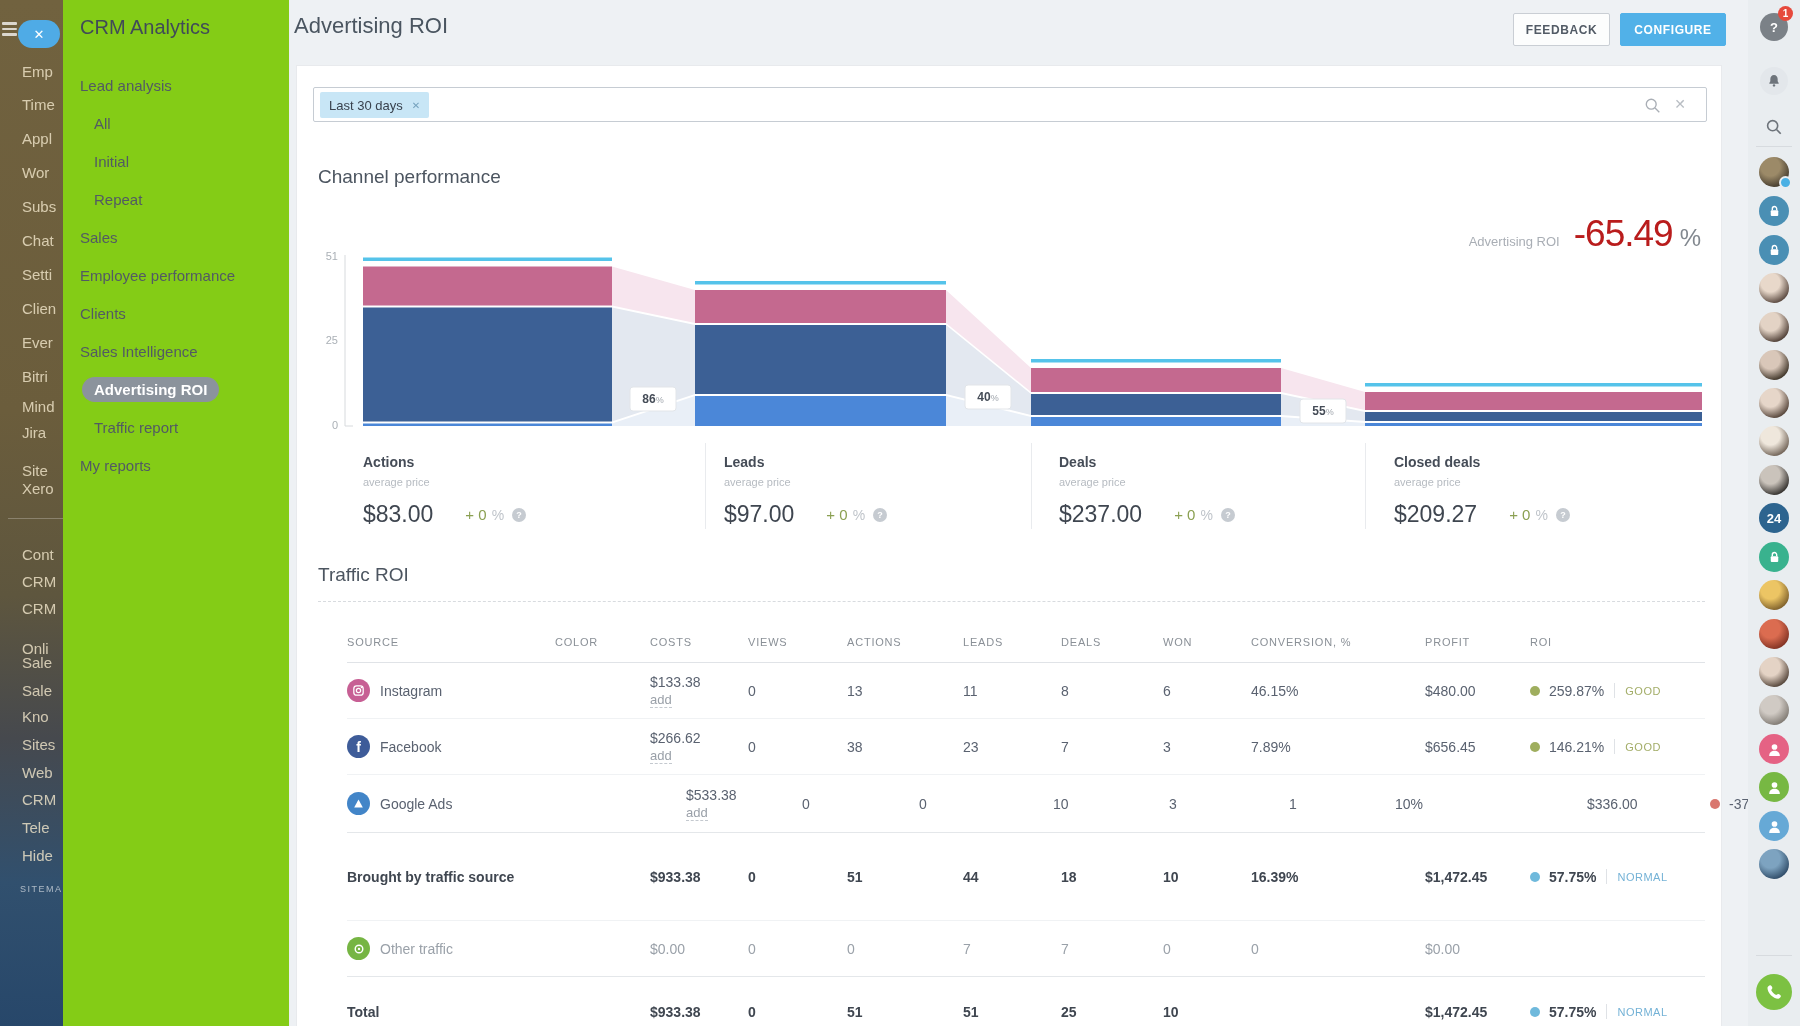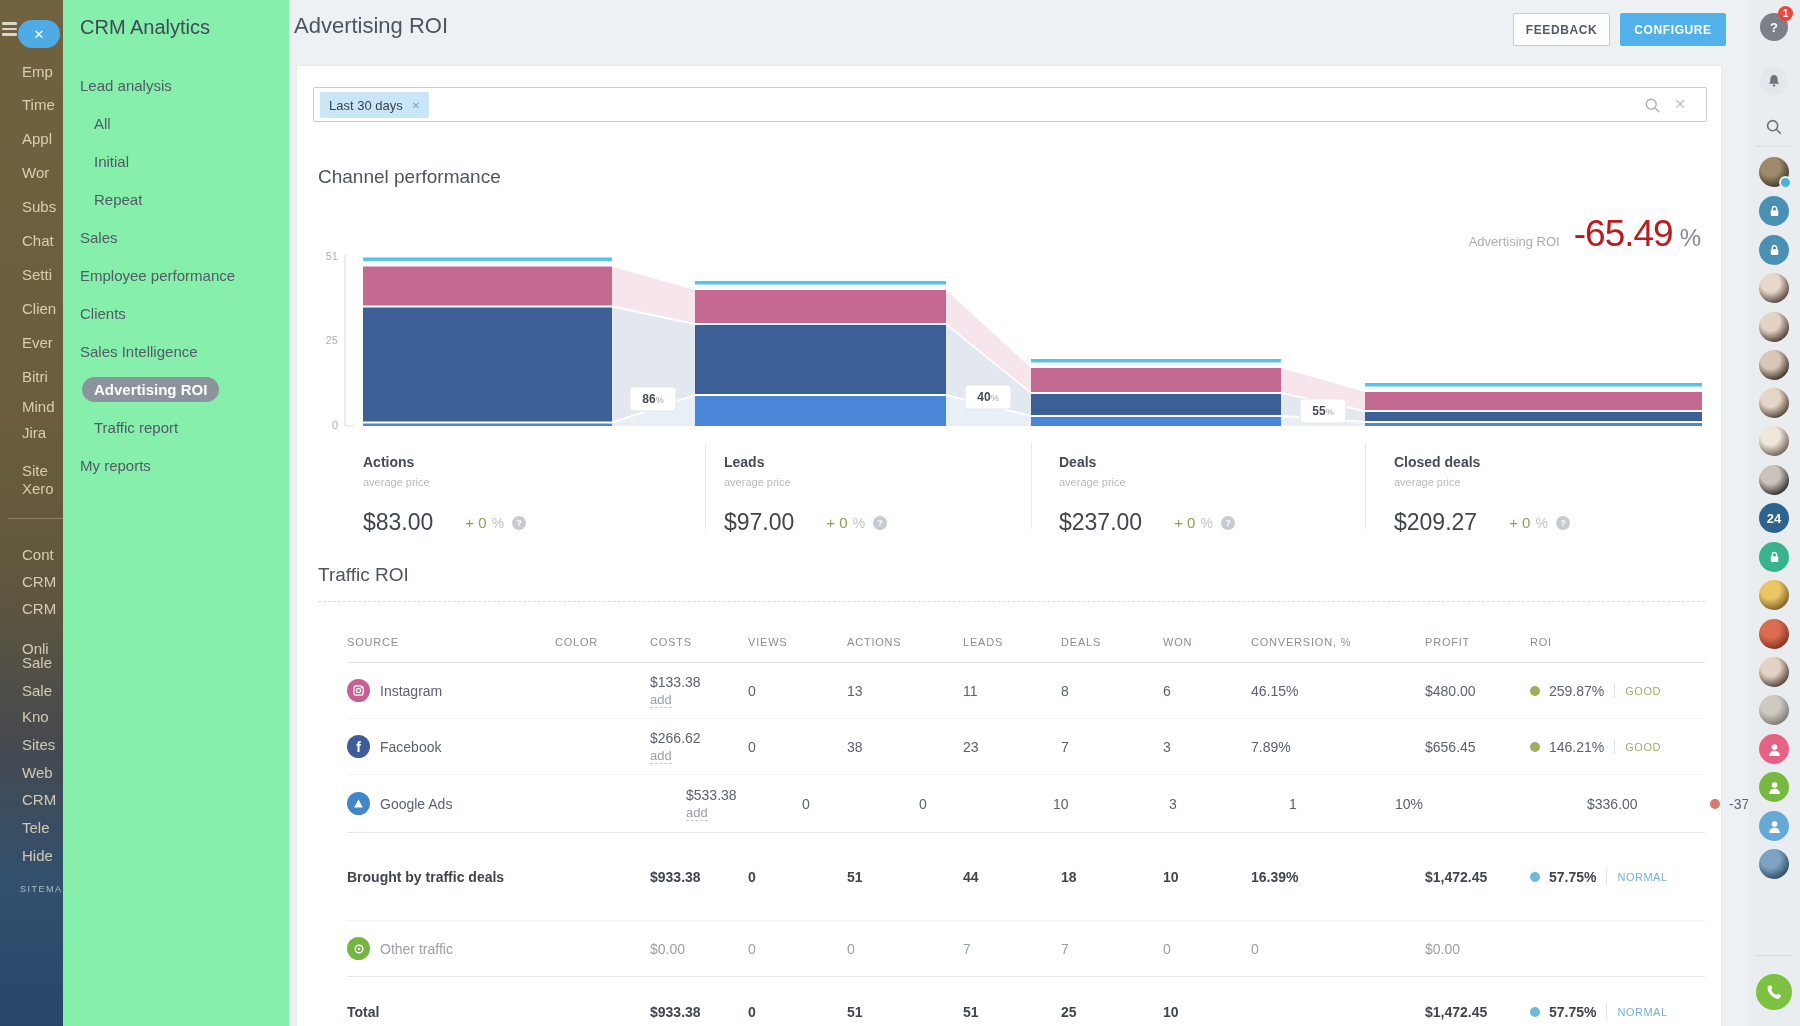--- a/index.html
+++ b/index.html
@@ -9,21 +9,21 @@
   .left-strip{position:absolute;left:0;top:0;width:63px;height:100%;overflow:hidden;z-index:3;
     background:linear-gradient(180deg,#71623f 0%,#6b5d3c 40%,#5e563e 58%,#46494e 72%,#31506e 86%,#27476a 100%)}
   .strip-item{position:absolute;left:22px;height:20px;line-height:20px;font-size:15px;color:rgba(242,231,204,.8);white-space:nowrap;cursor:pointer}
   .strip-divider{position:absolute;left:8px;width:60px;height:1px;background:rgba(255,255,255,.25)}
   .strip-sitemap{position:absolute;left:20px;font-size:9px;letter-spacing:1.5px;color:rgba(255,255,255,.6);white-space:nowrap}
   .hamburger{position:absolute;left:2px;top:22px;width:16px;height:16px}
   .hamburger i{display:block;width:15px;height:2.5px;background:rgba(255,255,255,.75);margin-bottom:3px;border-radius:1px}
   .close-pill{position:absolute;left:18px;top:20px;width:42px;height:28px;border-radius:15px;background:#4fabe6;z-index:6;
     display:flex;align-items:center;justify-content:center;color:#fff;font-size:13px;font-weight:bold;cursor:pointer}
   
-  .app-sidebar{position:absolute;left:63px;top:0;width:227px;height:100%;background:#86efac;border-right:1px solid #eceef1;z-index:2}
+  .app-sidebar{position:absolute;left:63px;top:0;width:227px;height:100%;background:#84cc16;border-right:1px solid #eceef1;z-index:2}
   .sb-title{position:absolute;left:17px;top:16px;font-size:20px;color:#404b58;white-space:nowrap}
   .sb-items{position:absolute;left:17px;top:66px;right:4px}
   .sb-item{height:38px;display:flex;align-items:center;font-size:15px;color:#525a64;cursor:pointer;white-space:nowrap}
   .sb-item.lvl1{padding-left:14px}
   .sb-pill{background:#8b939c;color:#fff;border-radius:15px;padding:4px 12px;font-weight:bold;margin-left:-12px}
   
   .main-title{position:absolute;left:294px;top:13px;font-size:22px;color:#4a5560;z-index:1}
   .btn{position:absolute;top:13px;height:33px;font-size:12px;font-weight:bold;letter-spacing:.6px;display:flex;align-items:center;justify-content:center;border-radius:2px;cursor:pointer;z-index:4}
   .btn-feedback{left:1513px;width:97px;background:#fcfdfd;border:1px solid #c9ced4;color:#525b66}
   .btn-configure{left:1620px;width:106px;background:#51b1e8;border:1px solid #51b1e8;color:#fff}
@@ -39,21 +39,21 @@
   .kpi-label{font-size:13px;color:#a9aeb5;margin-right:14px}
   .kpi-value{font-size:37px;color:#b91c1c;letter-spacing:-1px}
   .kpi-unit{font-size:24px;color:#82888f;margin-left:7px}
   .funnel{position:absolute;left:21px;top:185px;width:1387px;height:185px}
   
   .stat-row{position:absolute;left:0;top:377px;width:1426px;height:86px;display:flex}
   .stat-cell{height:100%;padding-top:11px}
   .stat-cell + .stat-cell{border-left:1px solid #e9ebee}
   .stat-title{font-size:14px;font-weight:bold;color:#454c57}
   .stat-sub{font-size:11px;color:#b6bbc1;margin-top:6px}
-  .stat-price-row{display:flex;align-items:center;margin-top:21px}
+  .stat-price-row{display:flex;align-items:center;margin-top:13px}
   .stat-price{font-size:23px;color:#3f4650}
   .stat-delta{font-size:15px;color:#8ba052;margin-left:32px}
   .stat-unit{font-size:14px;color:#bfc4ca;margin-left:5px}
   .help-dot{width:14px;height:14px;border-radius:50%;background:#c6cbd1;color:#fff;font-size:9px;font-weight:bold;display:flex;align-items:center;justify-content:center;margin-left:8px;cursor:pointer}
   .dashed-rule{position:absolute;left:21px;top:535px;width:1387px;border-top:1px dashed #d8dbdf}
   
   .ttable{position:absolute;left:50px;top:555px;width:1358px}
   .trow{display:grid;grid-template-columns:208px 95px 98px 99px 116px 98px 102px 88px 174px 105px 175px;align-items:center}
   .thead{height:42px;border-bottom:1px solid #e0e3e7;font-size:11px;color:#8a9097;letter-spacing:.8px}
   .tcell{font-size:14px;color:#5a6270}
@@ -337,21 +337,21 @@
         <span class="tcell">$336.00</span>
         <div class="tcell roi-cell">
           <span class="roi-dot" style="background: rgb(217, 119, 111);"></span>
           <span>-37.01%</span>
           <span class="roi-sep"></span>
           <span class="roi-status" style="color: rgb(212, 118, 111);">BAD</span>
         </div>
       </div>
       <div class="trow bold" style="height: 88px; border-bottom: 1px solid rgb(240, 242, 244);">
         <div class="tcell src-cell">
-          <span>Brought by traffic deals</span>
+          <span>Brought by traffic source</span>
         </div>
         <div class="tcell"></div>
         <div class="tcell costs-cell">
           <span>$933.38</span>
         </div>
         <span class="tcell">0</span>
         <span class="tcell">51</span>
         <span class="tcell">44</span>
         <span class="tcell">18</span>
         <span class="tcell">10</span>

